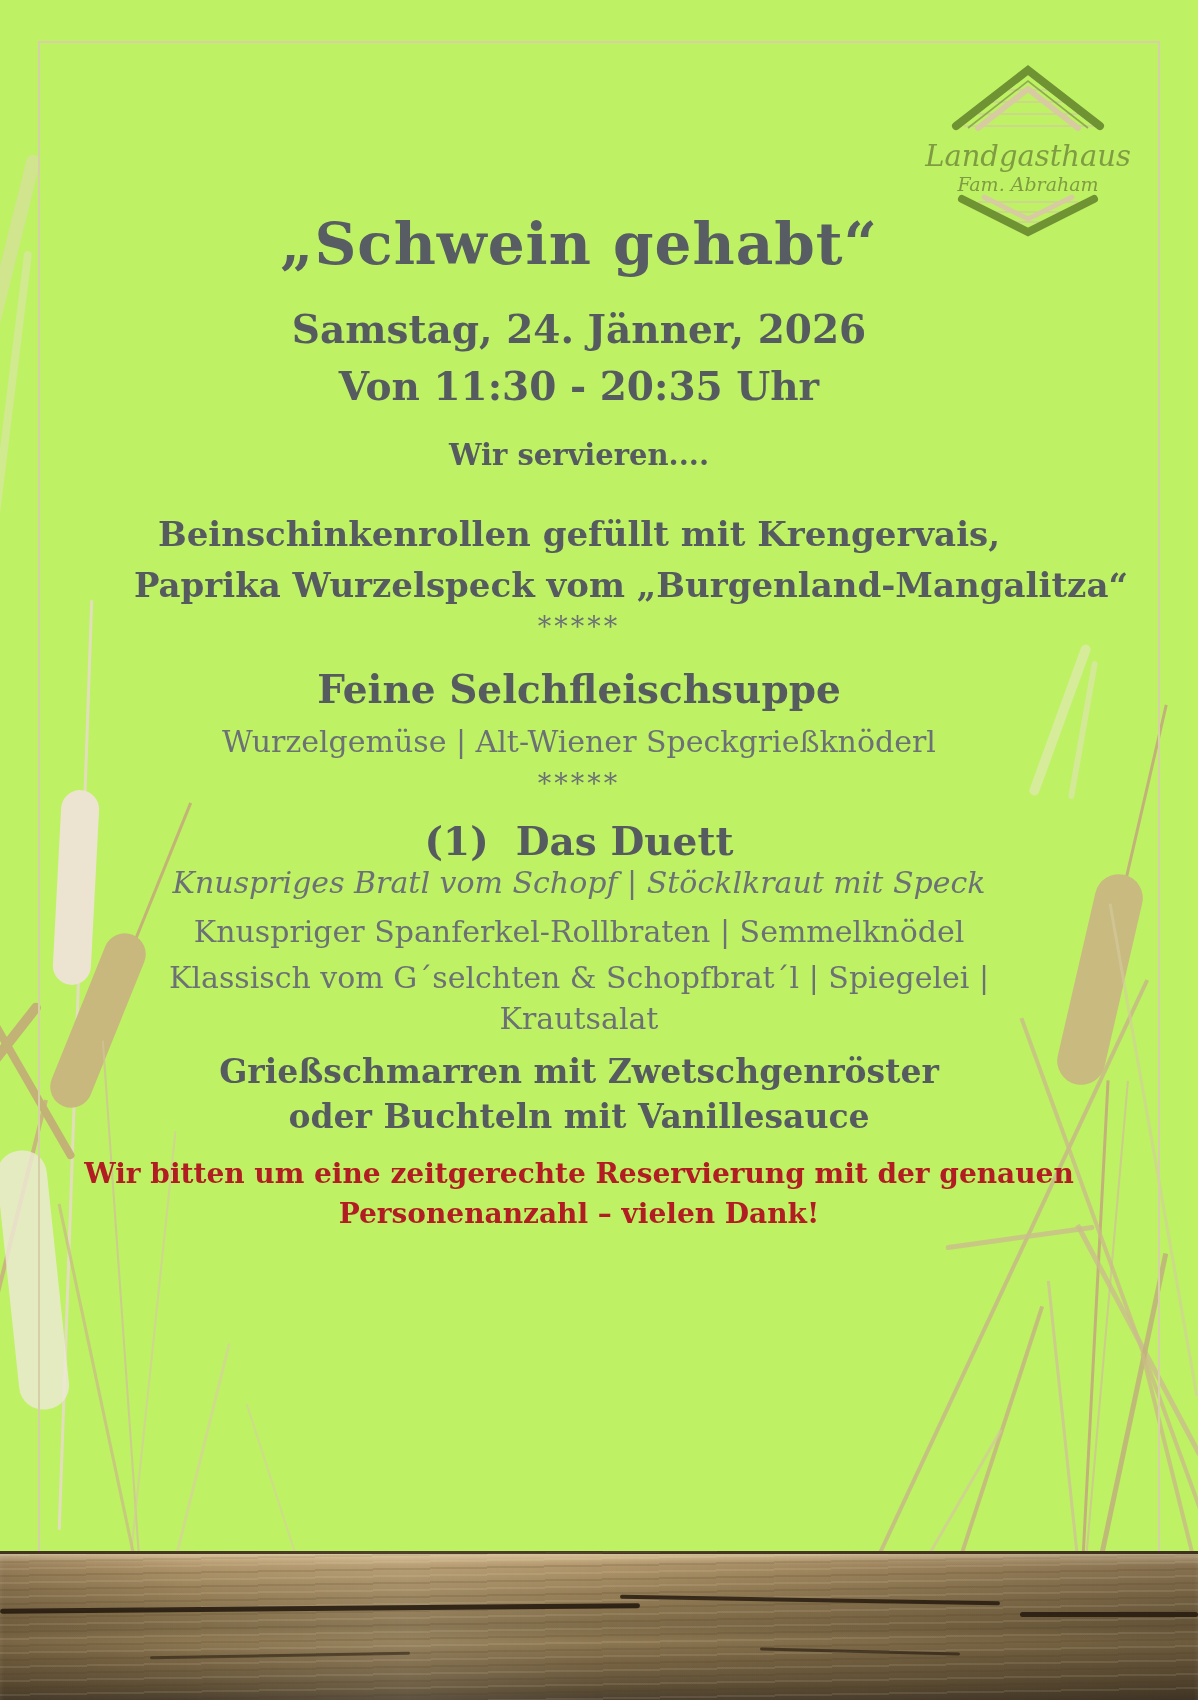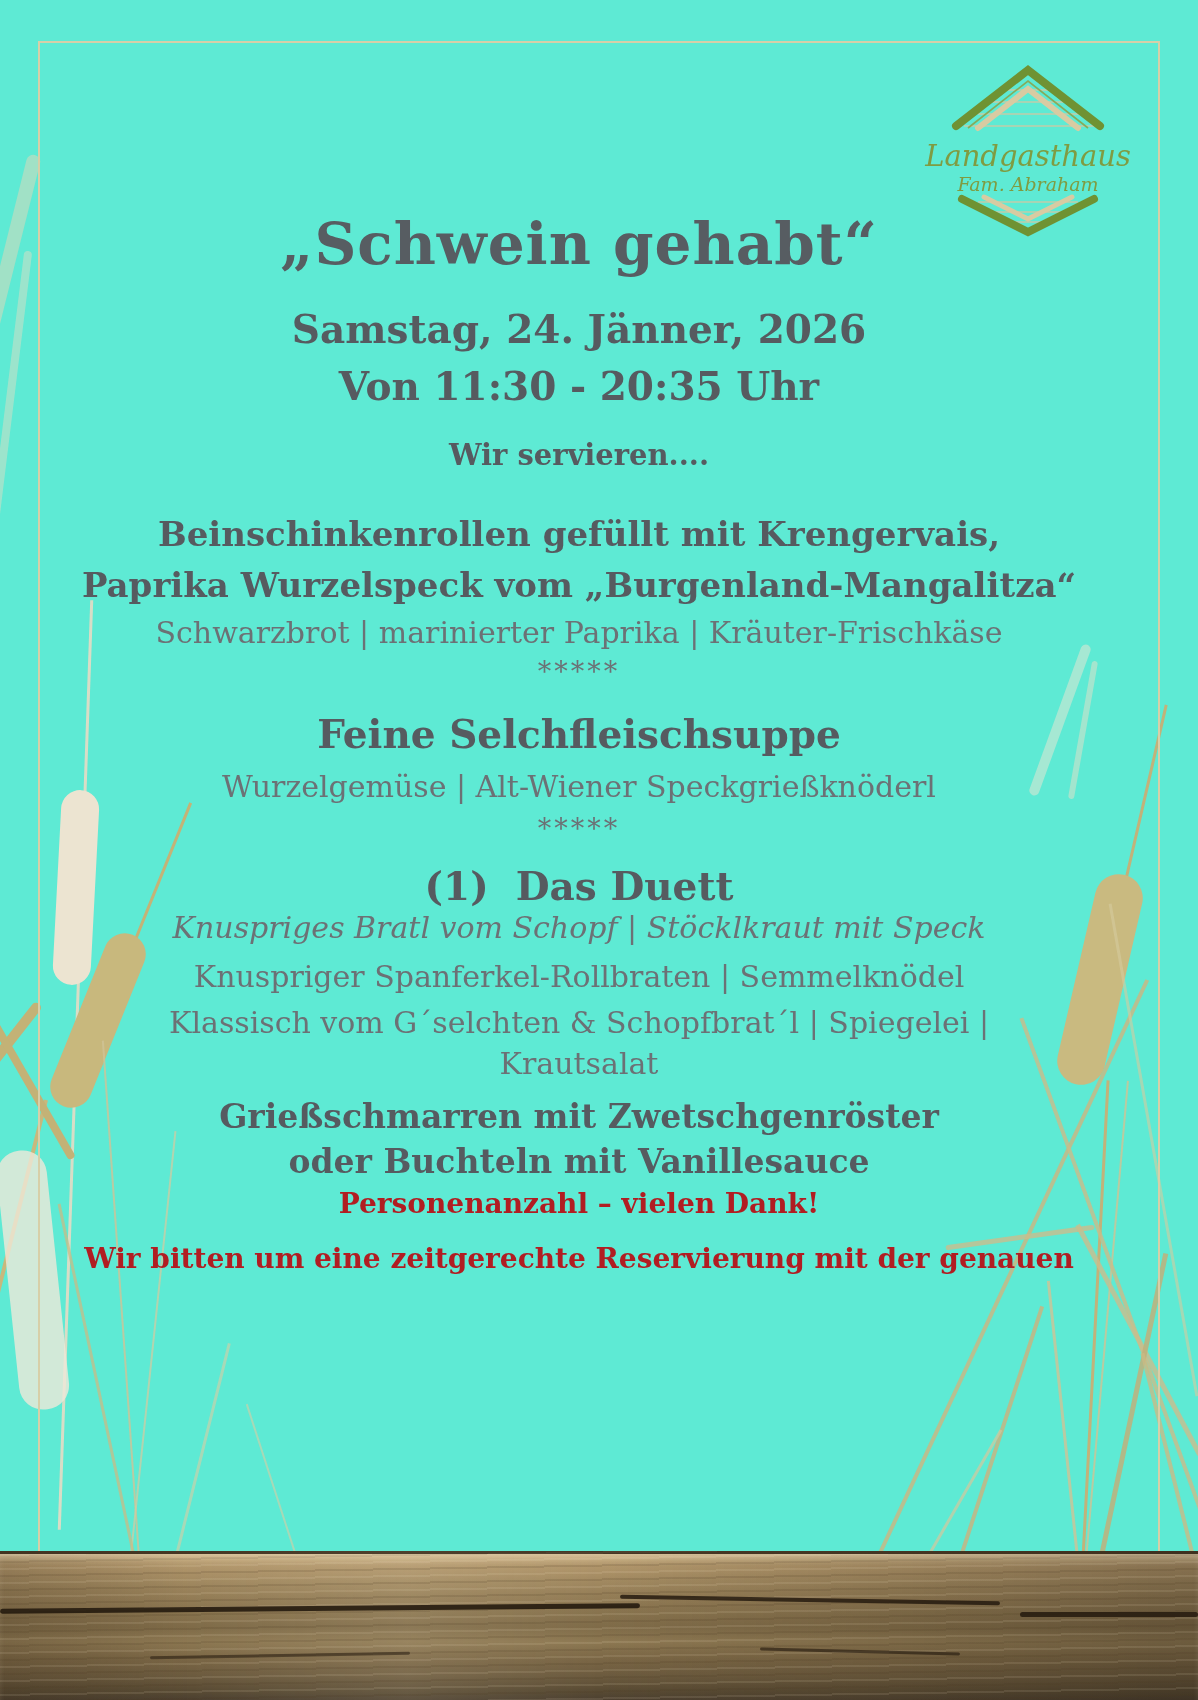--- a/index.html
+++ b/index.html
@@ -10,41 +10,41 @@
     --logo_script_green:#7f9c42;
     --logo_beige:#d8cba2;
     --frame_tan:#d7cfa8;
     --reed_khaki:#c9ba80;
     --reed_cream:#ece4d1;
   }
   html,body{margin:0;padding:0;}
   body{background:#ffffff;}
   .page{
     position:relative;width:1198px;height:1700px;overflow:hidden;
-    background:#5eead4;
+    background:#bef264;
     font-family:"DejaVu Serif","Liberation Serif",serif;
   }
   .frame{
     position:absolute;left:38px;top:41px;width:1118px;height:1659px;
     border:2px solid var(--frame_tan);border-bottom:none;z-index:2;
   }
   
   .reed{position:absolute;z-index:1;}
   .rrect{border-radius:24px;}
   
   .content{
     position:absolute;left:30px;right:70px;top:210px;z-index:5;
     text-align:center;color:var(--heading_text);line-height:1.2;
   }
   .t-title{font-size:58px;font-weight:bold;letter-spacing:1px;color:#575d62;}
   .t-date{font-size:39px;font-weight:bold;margin-top:26px;}
   .t-time{font-size:39px;font-weight:bold;margin-top:11px;}
   .t-serve{font-size:29px;font-weight:bold;margin-top:28px;}
   .c1a{font-size:34px;font-weight:bold;margin-top:41px;}
-  .c1b{font-size:34px;font-weight:bold;margin-top:10px;}
+  .c1b{font-size:34px;font-weight:bold;margin-top:10px;text-align:right;}
   .detail{font-size:30px;font-weight:normal;color:var(--detail_text);}
   .d1{margin-top:9px;}
   .stars{font-size:27px;color:var(--detail_text);letter-spacing:3px;}
   .s1{margin-top:5px;}
   .h-soup{font-size:39px;font-weight:bold;margin-top:23px;}
   .d2{margin-top:11px;}
   .s2{margin-top:8px;}
   .h-duett{font-size:39px;font-weight:bold;margin-top:18px;}
   .d3{font-style:italic;}
   .d4{margin-top:13px;}
@@ -141,41 +141,40 @@
   </div>
 
   <div class="content">
     <div class="t-title">„Schwein gehabt“</div>
     <div class="t-date">Samstag, 24. Jänner, 2026</div>
     <div class="t-time">Von 11:30 - 20:35 Uhr</div>
     <div class="t-serve">Wir servieren....</div>
 
     <div class="c1a">Beinschinkenrollen gefüllt mit Krengervais,</div>
     <div class="c1b">Paprika Wurzelspeck vom „Burgenland-Mangalitza“</div>
-    <div class="detail d1">Schwarzbrot | marinierter Paprika | Kräuter-Frischkäse</div>
     <div class="stars s1">*****</div>
 
     <div class="h-soup">Feine Selchfleischsuppe</div>
     <div class="detail d2">Wurzelgemüse | Alt-Wiener Speckgrießknöderl</div>
     <div class="stars s2">*****</div>
 
     <div class="h-duett">(1)&nbsp; Das Duett</div>
     <div class="detail d3">Knuspriges Bratl vom Schopf | Stöcklkraut mit Speck</div>
     <div class="detail d4">Knuspriger Spanferkel-Rollbraten | Semmelknödel</div>
 
 
     <div class="detail d5">Klassisch vom G´selchten &amp; Schopfbrat´l | Spiegelei |</div>
     <div class="detail d6">Krautsalat</div>
 
     <div class="sub1">Grießschmarren mit Zwetschgenröster</div>
     <div class="sub2">oder Buchteln mit Vanillesauce</div>
 
 
+    <div class="notice n1">Wir bitten um eine zeitgerechte Reservierung mit der genauen</div>
     <div class="notice n2">Personenanzahl – vielen Dank!</div>
-    <div class="notice n1">Wir bitten um eine zeitgerechte Reservierung mit der genauen</div>
   </div>
 
   <div class="wood">
     <div class="crack" style="left:0;top:52px;width:640px;height:5px;opacity:.85;transform:rotate(-0.5deg);"></div>
     <div class="crack" style="left:620px;top:44px;width:380px;height:4px;opacity:.8;transform:rotate(1deg);"></div>
     <div class="crack" style="left:1020px;top:58px;width:178px;height:5px;opacity:.8;"></div>
     <div class="crack" style="left:760px;top:96px;width:200px;height:3px;opacity:.6;transform:rotate(1.5deg);"></div>
     <div class="crack" style="left:150px;top:100px;width:260px;height:3px;opacity:.5;transform:rotate(-1deg);"></div>
   </div>
 

